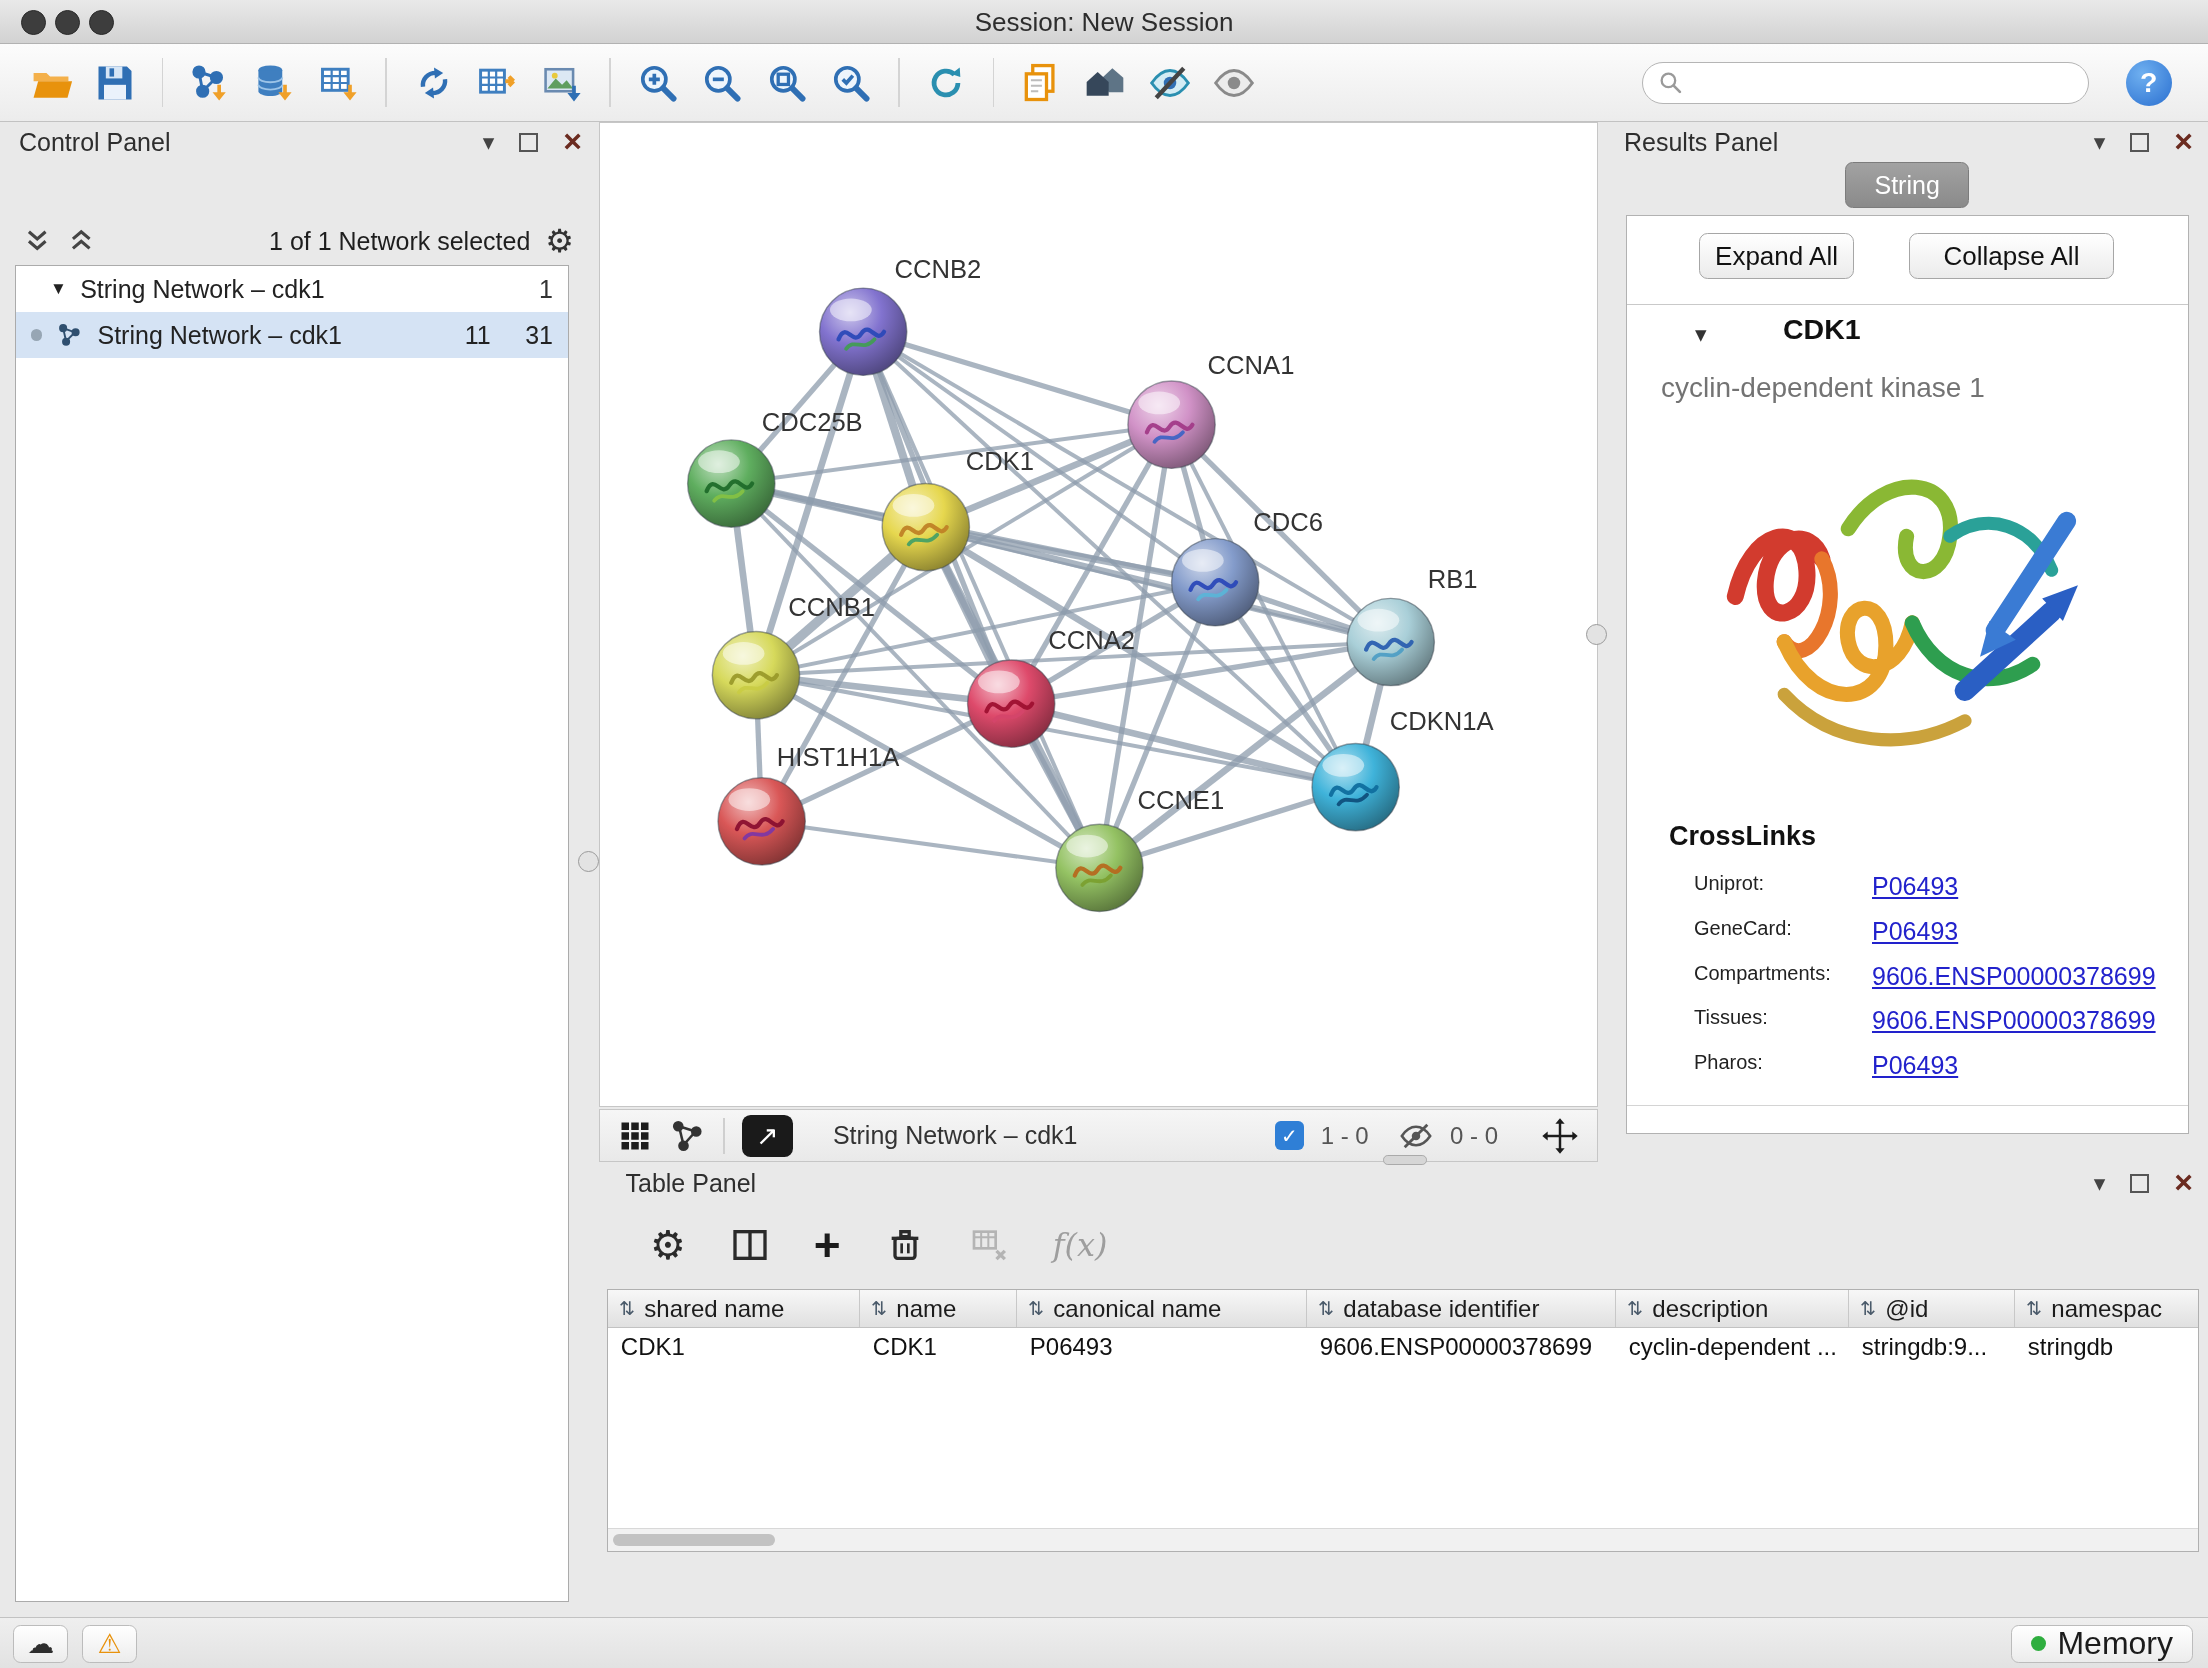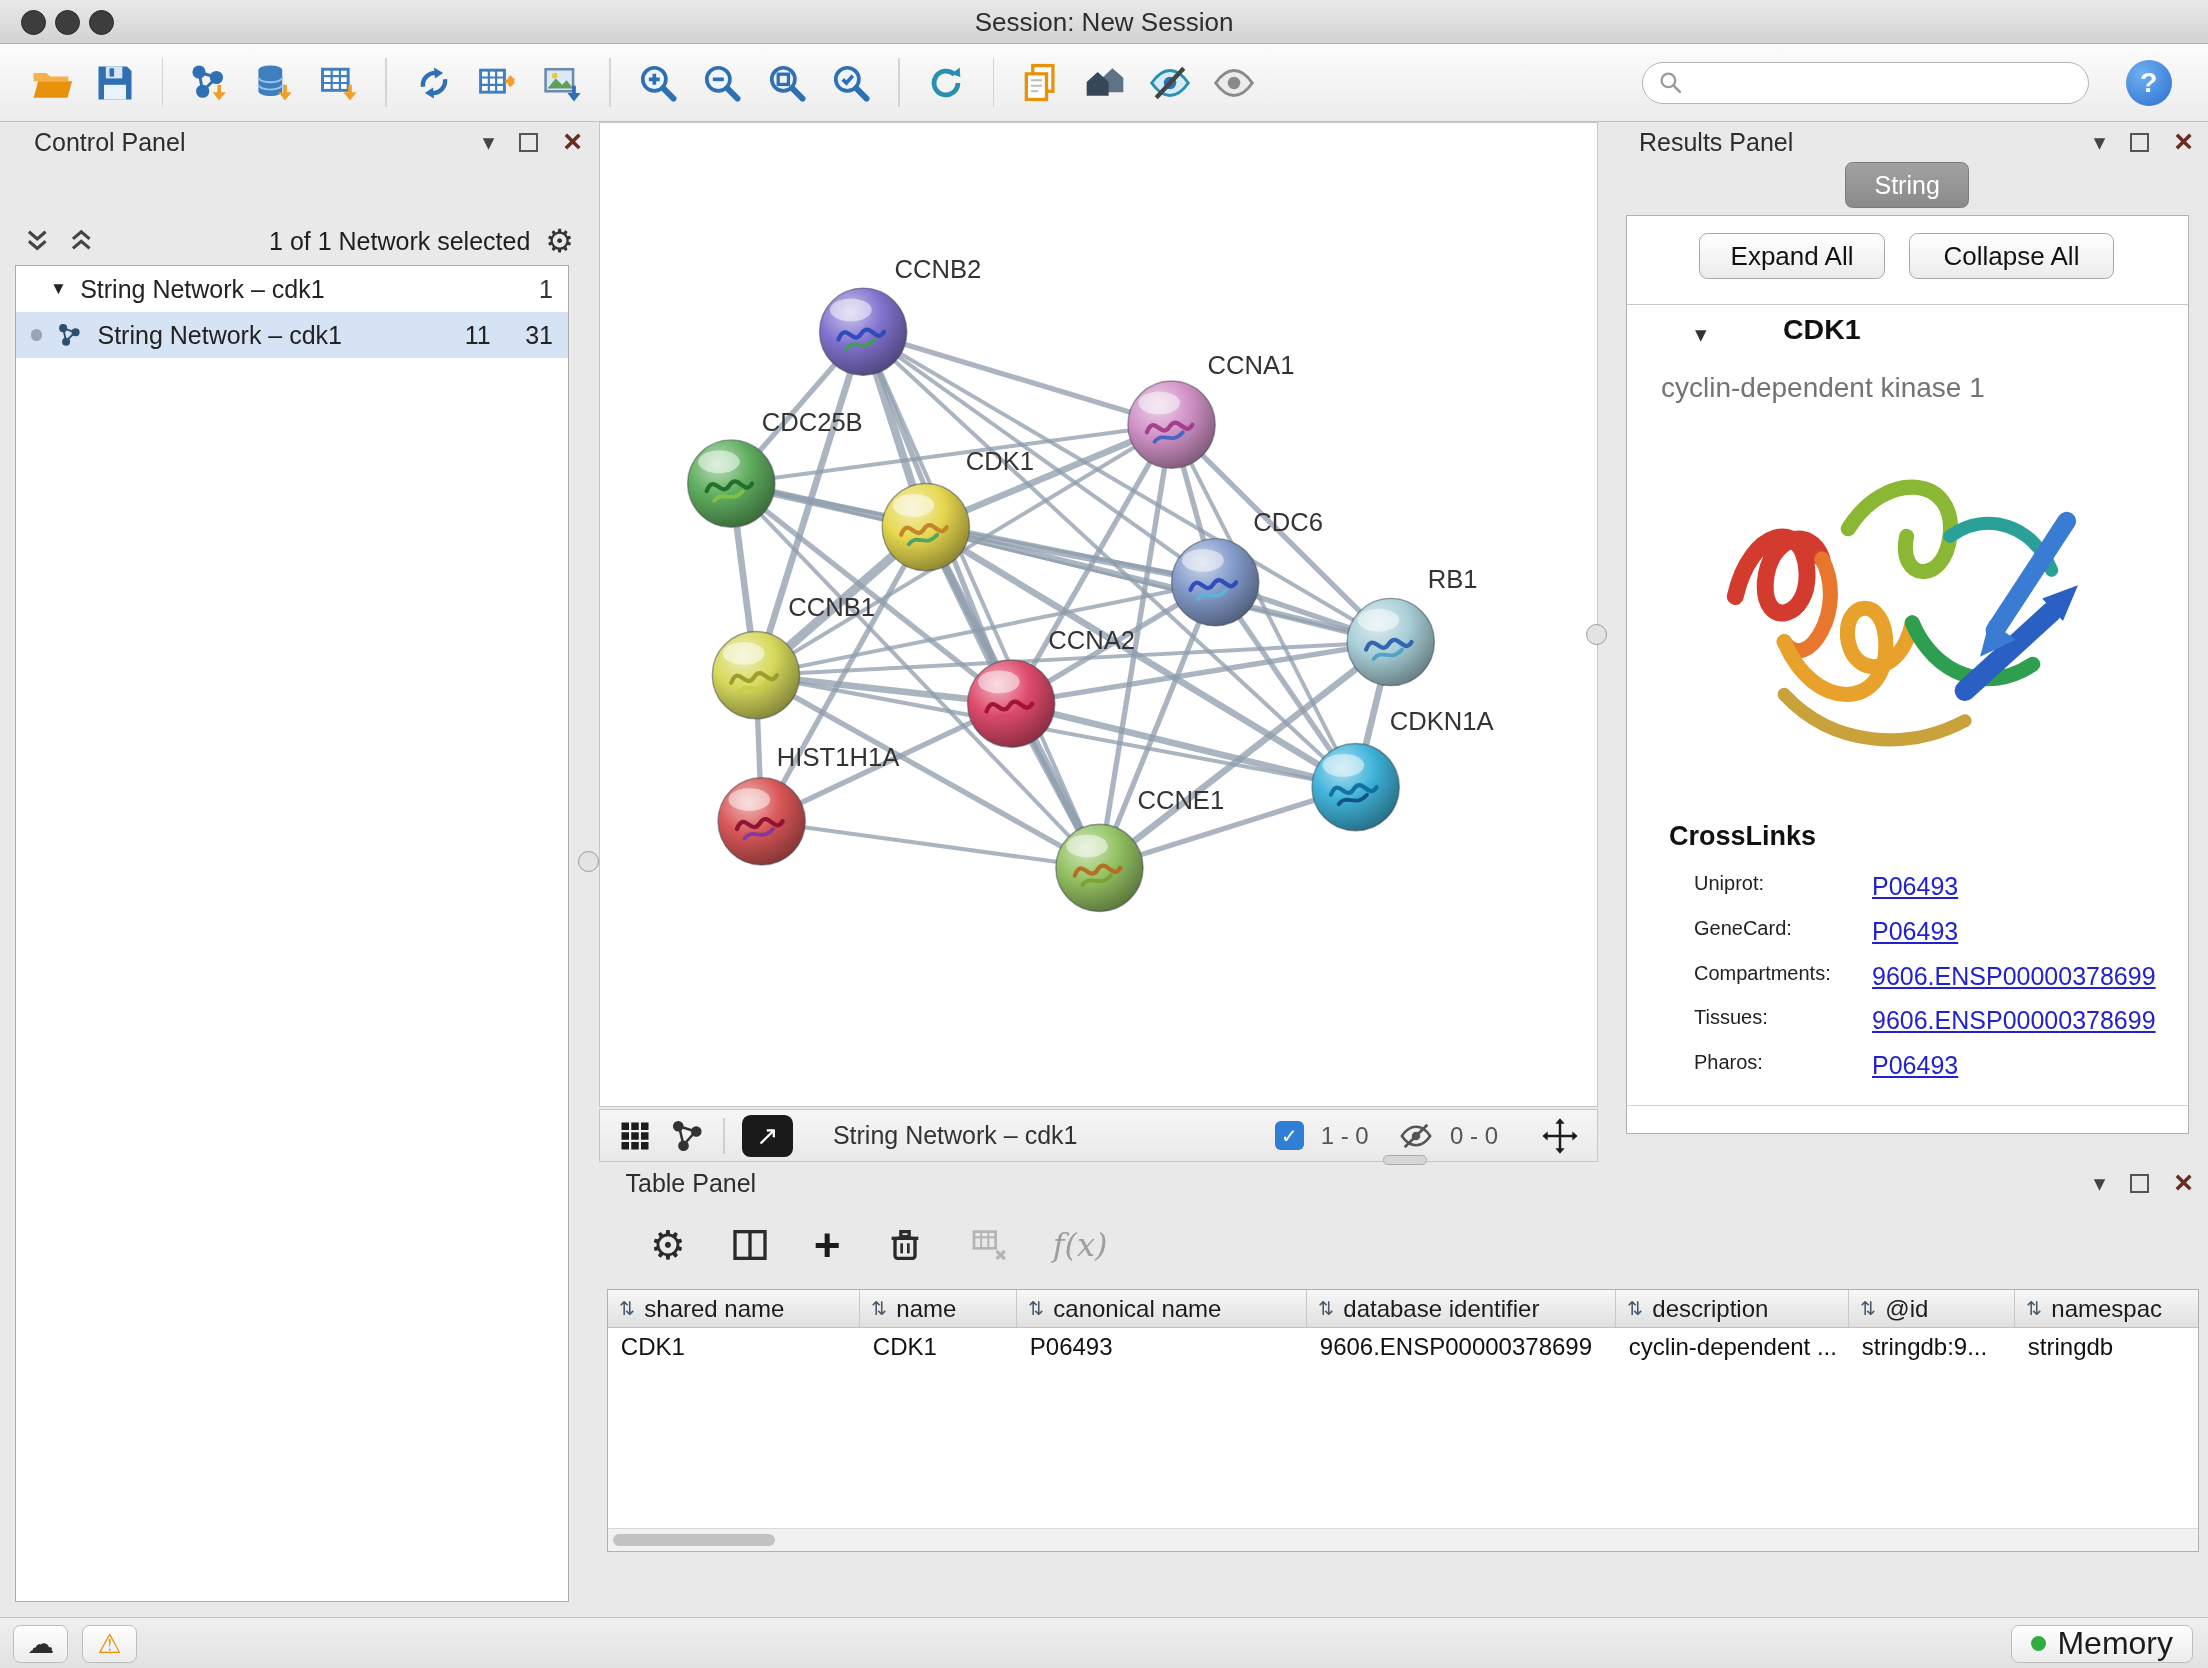--- a/index.html
+++ b/index.html
@@ -14,21 +14,21 @@
 
   
   #toolbar { left:0; top:44px; width:2208px; height:78px; background:linear-gradient(#fcfcfc,#ececec); border-bottom:1px solid #c2c2c2; display:flex; align-items:center; padding:0 23px; gap:9.5px; position:absolute; }
   .tb-btn { width:55px; height:57px; display:flex; align-items:center; justify-content:center; border-radius:7.6px; flex:none; }
   .tb-sep { width:1.9px; height:49px; background:#d4d4d4; margin:0 9.5px; flex:none; }
   #search-box { margin-left:auto; width:447px; height:42px; border:1px solid #b5b5b5; border-radius:21px; background:#fff; display:flex; align-items:center; padding:0 15px; flex:none; }
   #search-box input { border:none; outline:none; font-size:23px; width:371px; margin-left:9.5px; font-family:inherit; background:transparent; }
   #help-btn { width:46px; height:46px; border-radius:50%; background:radial-gradient(circle at 35% 30%, #6fb0f0, #2a6fd0); color:#fff; font-size:28.5px; font-weight:bold; display:flex; align-items:center; justify-content:center; margin:0 13.3px 0 27px; flex:none; }
 
   
-  .phdr { display:flex; align-items:center; height:40px; padding:0 15px 0 34px; font-size:25px; color:#2e2e2e; }
+  .phdr { display:flex; align-items:center; height:40px; padding:0 15px 0 19px; font-size:25px; color:#2e2e2e; }
   .phdr .icons { margin-left:auto; display:flex; align-items:center; gap:25px; }
   .chev-btn { font-size:23px; color:#444; line-height:1; }
   .max-btn { width:19px; height:19px; border:2.9px solid #555; }
   .close-btn { font-size:32px; line-height:.8; color:#6b2b20; font-weight:bold; }
 
   .seg { display:flex; border:1px solid #9c9c9c; border-radius:7.6px; overflow:hidden; background:#fff; }
   .seg > div { padding:6.7px 25px; font-size:25px; color:#1d1d1d; background:linear-gradient(#fefefe,#ececec); border-right:1px solid #b3b3b3; white-space:nowrap; }
   .seg > div:last-child { border-right:none; }
   .seg > div.selgray { background:linear-gradient(#cdcdcd,#b9b9b9); }
   .seg > div.seldark { background:linear-gradient(#9a9a9a,#7f7f7f); color:#fff; }
@@ -527,21 +527,21 @@
     <div class="phdr">
       <span>Results Panel</span>
       <span class="icons">
         <span class="chev-btn">▾</span>
         <span class="max-btn"></span>
         <span class="close-btn">×</span>
       </span>
     </div>
     <div id="string-tab">String</div>
     <div id="rp-box">
-      <div class="rp-btn" style="left:72px;width:186px">Expand All</div>
+      <div class="rp-btn" style="left:72px;width:155px">Expand All</div>
       <div class="rp-btn" style="left:282px;width:205px">Collapse All</div>
       <div id="rp-div1"></div>
       <span class="abs" style="left:68px;top:105px;font-size:23px;color:#333">▾</span>
       <span class="abs" style="left:156px;top:97px;font-size:28.5px;font-weight:bold;color:#111">CDK1</span>
       <span class="abs" style="left:34px;top:156px;font-size:28px;color:#737373">cyclin-dependent kinase 1</span>
       <svg class="abs" style="left:55px;top:196px" viewBox="0 0 240 205" width="453" height="386">
         <g fill="none" stroke-linecap="round">
           <path d="M28 98 C36 62 64 56 66 84 C68 110 42 116 44 90 C46 66 68 60 74 78" stroke="#d23b2e" stroke-width="9"></path>
           <path d="M74 78 C88 104 66 140 54 122" stroke="#e8762c" stroke-width="8"></path>
           <path d="M54 122 C70 160 108 158 108 124 C108 96 84 100 88 122 C92 142 116 140 122 112" stroke="#e8a22c" stroke-width="8"></path>

